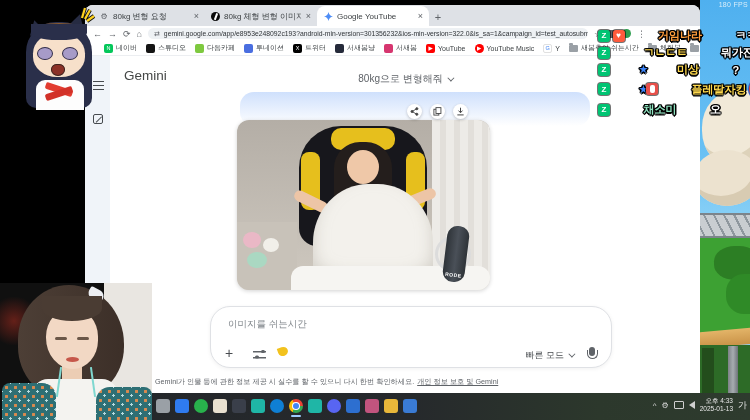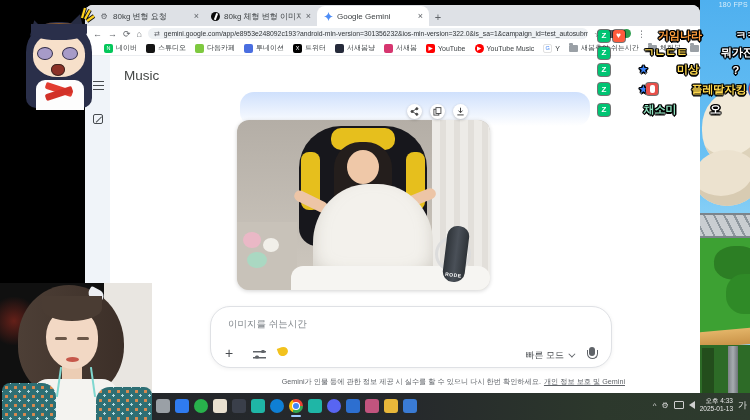--- a/index.html
+++ b/index.html
@@ -88,21 +88,21 @@
   #inputbox { position:absolute; left:125px; top:250px; width:402px; height:62px; background:#fff; border:1px solid #dfe1e5; border-radius:20px; box-shadow:0 1px 4px rgba(0,0,0,.06); }
   .ib-ph { position:absolute; left:17px; top:11px; font-size:9.5px; color:#80868b; }
   .ib-plus { position:absolute; left:14px; top:38px; font-size:14px; color:#474b4f; }
   .ib-tune { position:absolute; left:42px; top:43px; width:13px; height:9px;
     background:linear-gradient(#5f6368 0 0) 0 1px/13px 1.5px no-repeat, linear-gradient(#5f6368 0 0) 0 7px/13px 1.5px no-repeat; }
   .ib-tune::after { content:''; position:absolute; left:8px; top:-0.5px; width:3.5px; height:3.5px; border-radius:50%; background:#5f6368; box-shadow:-6px 5.5px 0 #5f6368; }
   .ib-banana { position:absolute; left:67px; top:40px; width:10px; height:9px; background:#f2c21e; border-radius:0 70% 70% 70%; transform:rotate(-20deg); }
   .ib-mode { position:absolute; right:38px; top:42px; font-size:9px; color:#474b4f; }
   .ib-mic { position:absolute; right:16px; top:40px; width:6px; height:9px; background:#5f6368; border-radius:3px; }
   .ib-mic::after { content:''; position:absolute; left:-2.5px; top:3px; width:9px; height:8px; border:1.3px solid #5f6368; border-top:none; border-radius:0 0 6px 6px; }
-  #disclaimer { position:absolute; left:70px; top:321px; width:470px; text-align:right; font-size:7.2px; color:#5f6368; white-space:nowrap; overflow:hidden; }
+  #disclaimer { position:absolute; left:70px; top:321px; width:470px; text-align:left; font-size:7.2px; color:#5f6368; white-space:nowrap; overflow:hidden; }
   #disclaimer .link { text-decoration:underline; margin-left:3px; }
 
   
   #edittools { left:0; top:0; width:100px; height:24px; z-index:66; }
   #edit-btn { position:absolute; left:2px; top:3px; height:17px; padding:0 6px; background:#2f7bf5; border-radius:3px; display:flex; align-items:center; gap:3px; color:#fff; font-size:9px; font-weight:700; }
   .pencil { width:8px; height:8px; position:relative; }
   .pencil::after { content:''; position:absolute; left:1px; top:3px; width:7px; height:1.6px; background:#fff; transform:rotate(-45deg); }
   .edit-ic { position:absolute; top:5px; font-size:10px; color:#6e6e6e; }
 
   
@@ -198,21 +198,21 @@
         <span class="fav-grok"></span>
         <span class="t-title">80kg 체형 변형 이미지 - Grok</span>
         <span class="t-close">×</span>
       </div>
       <div class="tab active">
         <span class="fav">
           <svg width="9" height="9" viewBox="0 0 10 10">
               <path d="M5 0 C5.6 3 7 4.4 10 5 C7 5.6 5.6 7 5 10 C4.4 7 3 5.6 0 5 C3 4.4 4.4 3 5 0 Z" fill="#4e8df6"></path>
             </svg>
         </span>
-        <span class="t-title">Google Gemini</span>
+        <span class="t-title">Google YouTube</span>
         <span class="t-close">×</span>
       </div>
       <div class="newtab">+</div>
     </div>
 
     <div id="toolbar">
       <span class="nav-ic">←</span>
       <span class="nav-ic">→</span>
       <span class="nav-ic">⟳</span>
       <span class="nav-ic">⌂</span>
@@ -280,21 +280,22 @@
           <span class="folder-ico"></span>
         </span>
 
     </div>
 
     <div id="content">
       <div id="gem-sidebar">
         <div class="bars"></div>
         <div class="newchat"></div>
       </div>
-      <div id="gem-logo">Music</div>
+      <div id="gem-logo">Gemini</div>
+      <div id="gem-convo"><span>80kg으로 변형해줘</span><span class="chev"></span></div>
 
       <div id="glow"></div>
 
       <div id="imgcard">
         <div class="ph-curtain"></div>
         <div class="ph-chairback"></div>
         <div class="ph-chairtop"></div>
         <div class="ph-wing-l"></div>
         <div class="ph-wing-r"></div>
         <div class="ph-hair"></div>

